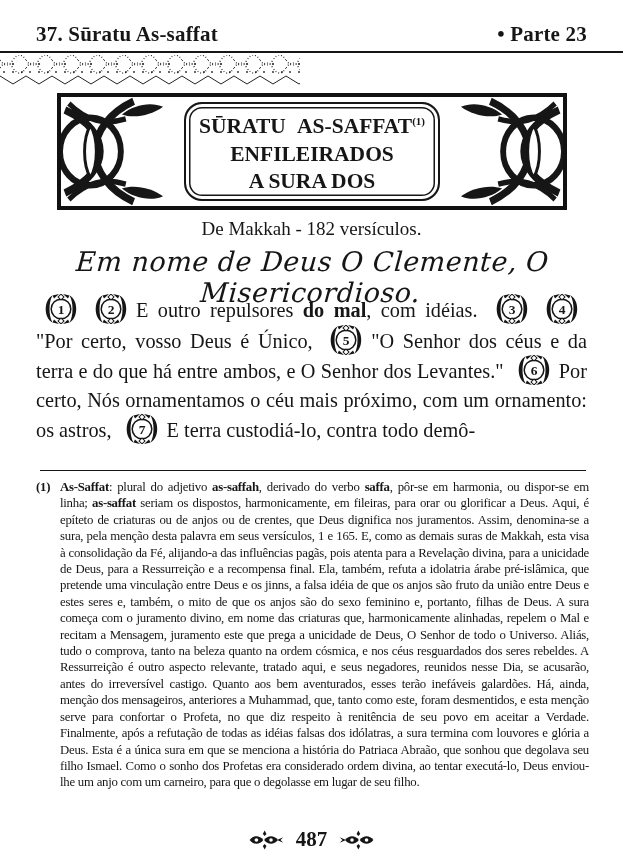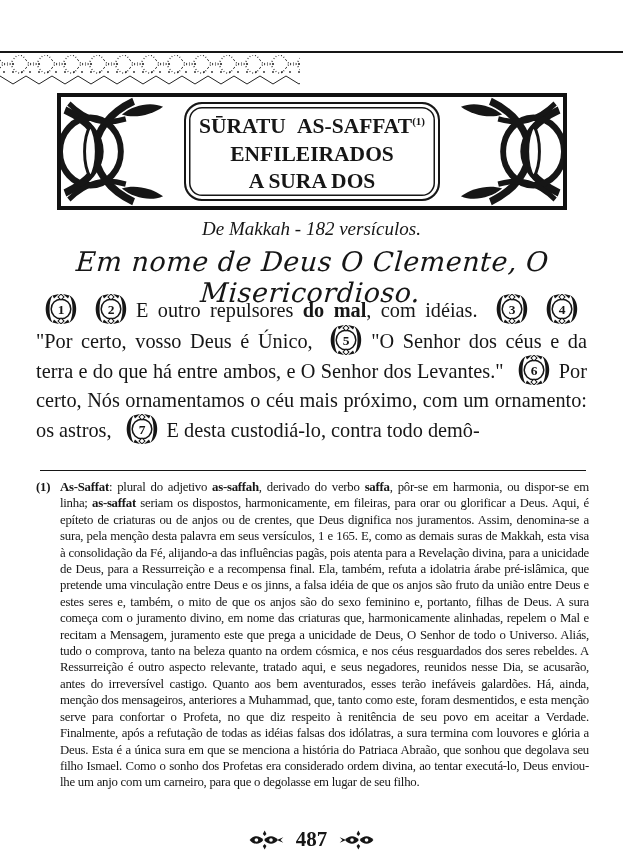--- a/index.html
+++ b/index.html
@@ -27,21 +27,21 @@
     flex:1 1 auto;margin:5px 17px;border:2px solid #161616;border-radius:18px;
     box-shadow: inset 0 0 0 3px #fff, inset 0 0 0 4.5px #161616;
     display:flex;flex-direction:column;justify-content:center;align-items:center;
     text-align:center;line-height:27px;font-weight:bold;font-size:21.5px;
   }
   .title-line1{word-spacing:7px;}
   .title-line1 sup{font-size:11px;word-spacing:0;}
   
   .origin-line{
     position:absolute;top:218px;left:0;right:0;text-align:center;
-    font-style:italic;font-size:19px;
+    font-size:19px;
   }
   .basmala{
     position:absolute;top:246px;left:0;right:0;text-align:center;
     font-style:italic;font-size:27px;letter-spacing:.5px;
     font-family:"DejaVu Serif", serif;transform:skewX(-4deg);
   }
   
   .verses{
     position:absolute;top:294px;left:36px;right:36px;
     font-size:20.3px;line-height:28.6px;text-align:justify;
@@ -66,20 +66,24 @@
   .page-number{font-weight:bold;font-size:21px;}
   .fleuron{width:36px;height:20px;}
   .fleuron.right{transform:scaleX(-1);}
   b,.seg-b{font-weight:bold;}
 </style>
 </head>
 <body>
 
 <div class="page">
 
+  <div class="header">
+    <span>37. Sūratu As-saffat</span>
+    <span>• Parte 23</span>
+  </div>
   <div class="header-rule"></div>
 
   <svg class="lace-band" xmlns="http://www.w3.org/2000/svg" preserveAspectRatio="none">
     <defs>
       <pattern id="lace" width="26" height="33" patternUnits="userSpaceOnUse">
         <g stroke="#222" fill="none">
           <path d="M0,13 Q6.5,3 13,13 Q19.5,23 26,13" stroke-width="1.3" stroke-dasharray="0.9 2.1"></path>
           <path d="M0,5 Q6.5,15 13,5 Q19.5,-5 26,5" stroke-width="1.3" stroke-dasharray="0.9 2.1"></path>
           <path d="M0,21 L13,29 L26,21" stroke-width="1"></path>
         </g>
@@ -235,21 +239,21 @@
         <path d="M13.5,28.5 L20,30 L15,25.5 Z"></path>
         <path d="M30.5,1.5 C39.5,6 39.5,24 30.5,28.5 C34.5,22.5 34.5,7.5 30.5,1.5 Z"></path>
         <path d="M30.5,1.5 L24,0 L29,4.5 Z"></path>
         <path d="M30.5,28.5 L24,30 L29,25.5 Z"></path>
       </g>
       <circle cx="22" cy="15" r="9.8" fill="none" stroke="#161616" stroke-width="1.5"></circle>
       <rect x="19.9" y="0.9" width="4.2" height="4.2" transform="rotate(45 22 3)" fill="#fff" stroke="#161616" stroke-width="1"></rect>
       <rect x="19.9" y="24.9" width="4.2" height="4.2" transform="rotate(45 22 27)" fill="#fff" stroke="#161616" stroke-width="1"></rect>
       <text class="mnum" x="22" y="19.8" text-anchor="middle" font-size="13.5" font-weight="bold" font-family="Liberation Serif, serif" fill="#161616">7</text>
     </svg>
-  </span><span>E desta custodiá-lo, contra todo demô-</span></div>
+  </span><span>E terra custodiá-lo, contra todo demô-</span></div>
 
   <div class="fn-rule"></div>
   <div class="footnote">
     <span class="fn-label">(1)</span>
     <span><span class="seg-b">As-Saffat</span><span>: plural do adjetivo </span><span class="seg-b">as-saffah</span><span>, derivado do verbo </span><span class="seg-b">saffa</span><span>, pôr-se em harmonia, ou dispor-se em linha; </span><span class="seg-b">as-saffat</span><span> seriam os dispostos, harmonicamente, em fileiras, para orar ou glorificar a Deus. Aqui, é epíteto de criaturas ou de anjos ou de crentes, que Deus dignifica nos juramentos. Assim, denomina-se a sura, pela menção desta palavra em seus versículos, 1 e 165. E, como as demais suras de Makkah, esta visa à consolidação da Fé, alijando-a das influências pagãs, pois atenta para a Revelação divina, para a unicidade de Deus, para a Ressurreição e a recompensa final. Ela, também, refuta a idolatria árabe pré-islâmica, que pretende uma vinculação entre Deus e os jinns, a falsa idéia de que os anjos são fruto da união entre Deus e estes seres e, também, o mito de que os anjos são do sexo feminino e, portanto, filhas de Deus. A sura começa com o juramento divino, em nome das criaturas que, harmonicamente alinhadas, repelem o Mal e recitam a Mensagem, juramento este que prega a unicidade de Deus, O Senhor de todo o Universo. Aliás, tudo o comprova, tanto na beleza quanto na ordem cósmica, e nos céus resguardados dos seres rebeldes. A Ressurreição é outro aspecto relevante, tratado aqui, e seus negadores, reunidos nesse Dia, se acusarão, antes do irreversível castigo. Quanto aos bem aventurados, esses terão inefáveis galardões. Há, ainda, menção dos mensageiros, anteriores a Muhammad, que, tanto como este, foram desmentidos, e esta menção serve para confortar o Profeta, no que diz respeito à renitência de seu povo em aceitar a Verdade. Finalmente, após a refutação de todas as idéias falsas dos idólatras, a sura termina com louvores e glória a Deus. Esta é a única sura em que se menciona a história do Patriaca Abraão, que sonhou que degolava seu filho Ismael. Como o sonho dos Profetas era considerado ordem divina, ao tentar executá-lo, Deus enviou-lhe um anjo com um carneiro, para que o degolasse em lugar de seu filho.</span></span>
   </div>
 
   <div class="footer">
     <svg class="fleuron left" viewBox="0 0 38 22" xmlns="http://www.w3.org/2000/svg">
       <g fill="#161616">

